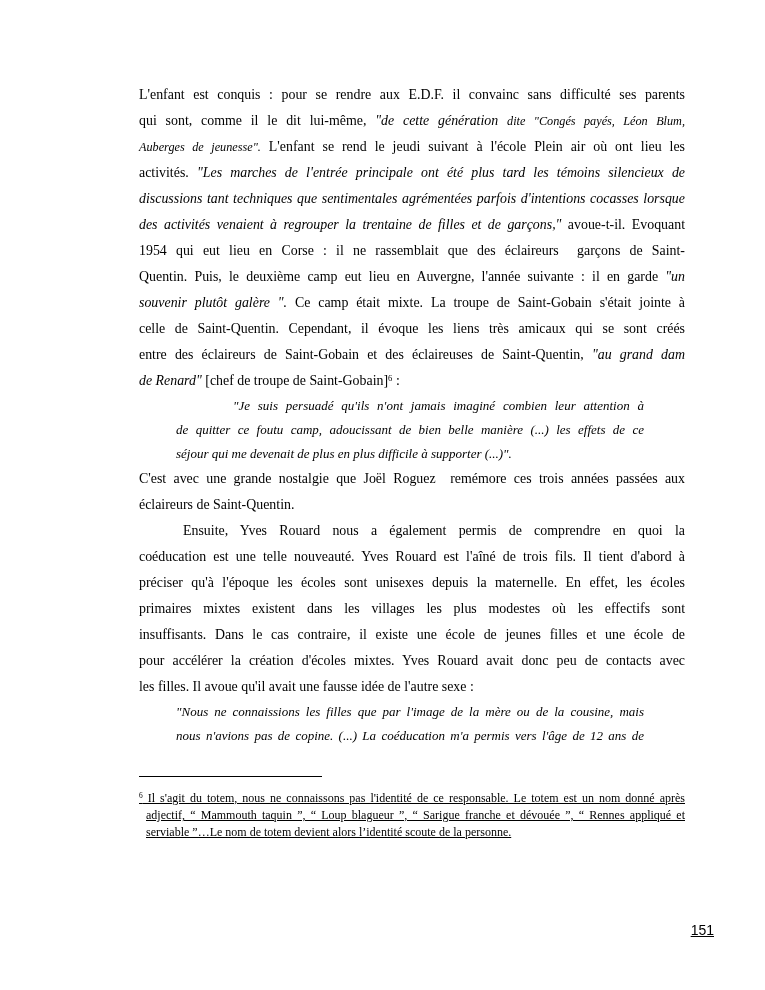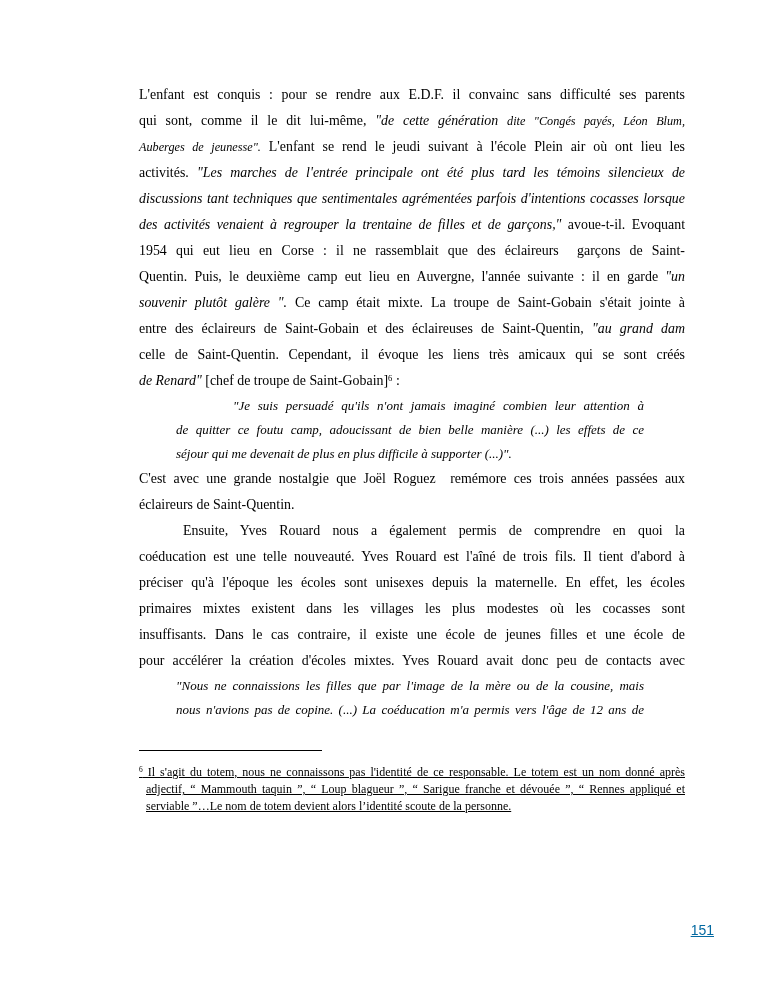--- a/index.html
+++ b/index.html
@@ -62,59 +62,60 @@
     height: 0;
     border-top: 1px solid #000000;
   }
   .page-number {
     position: absolute;
     top: 920px;
     right: 91px;
     font-family: "Liberation Sans", "DejaVu Sans", sans-serif;
     font-size: 14px;
     line-height: 20px;
-    color: #0369a1;
+    color: #000000;
     text-decoration: underline;
   }
 </style>
 </head>
 <body>
 
 <div class="page">
   <div class="text-column">
       <div class="para">
         <div class="ln"><span>L'enfant est conquis : pour se rendre aux E.D.F. il convainc sans difficulté ses parents</span></div>
         <div class="ln"><span>qui sont, comme il le dit lui-même, </span><span class="it">"de cette génération </span><span class="it sm">dite "Congés payés, Léon Blum,</span></div>
         <div class="ln"><span class="it sm">Auberges de jeunesse".</span><span> L'enfant se rend le jeudi suivant à l'école Plein air où ont lieu les</span></div>
         <div class="ln"><span>activités. </span><span class="it">"Les marches de l'entrée principale ont été plus tard les témoins silencieux de</span></div>
         <div class="ln"><span class="it">discussions tant techniques que sentimentales agrémentées parfois d'intentions cocasses lorsque</span></div>
         <div class="ln"><span class="it">des activités venaient à regrouper la trentaine de filles et de garçons,"</span><span> avoue-t-il. Evoquant</span></div>
         <div class="ln"><span>1954 qui eut lieu en Corse : il ne rassemblait que des éclaireurs&nbsp; garçons de Saint-</span></div>
         <div class="ln"><span>Quentin. Puis, le deuxième camp eut lieu en Auvergne, l'année suivante : il en garde </span><span class="it">"un</span></div>
         <div class="ln"><span class="it">souvenir plutôt galère ".</span><span> Ce camp était mixte. La troupe de Saint-Gobain s'était jointe à</span></div>
+        <div class="ln"><span>celle de Saint-Quentin. Cependant, il évoque les liens très amicaux qui se sont créés</span></div>
         <div class="ln"><span>entre des éclaireurs de Saint-Gobain et des éclaireuses de Saint-Quentin, </span><span class="it">"au grand dam</span></div>
-        <div class="ln"><span>celle de Saint-Quentin. Cependant, il évoque les liens très amicaux qui se sont créés</span></div>
         <div class="ln last"><span class="it">de Renard"</span><span> [chef de troupe de Saint-Gobain]</span><span class="sup">6</span><span> :</span></div>
       </div>
       <div class="quote">
         <div class="ln" style="padding-left: 57px;"><span class="it">"Je suis persuadé qu'ils n'ont jamais imaginé combien leur attention à</span></div>
         <div class="ln"><span class="it">de quitter ce foutu camp, adoucissant de bien belle manière (...) les effets de ce</span></div>
         <div class="ln last"><span class="it">séjour qui me devenait de plus en plus difficile à supporter (...)".</span></div>
       </div>
       <div class="para">
         <div class="ln"><span>C'est avec une grande nostalgie que Joël Roguez&nbsp; remémore ces trois années passées aux</span></div>
         <div class="ln last"><span>éclaireurs de Saint-Quentin.</span></div>
       </div>
       <div class="para">
         <div class="ln" style="padding-left: 44px;"><span>Ensuite, Yves Rouard nous a également permis de comprendre en quoi la</span></div>
         <div class="ln"><span>coéducation est une telle nouveauté. Yves Rouard est l'aîné de trois fils. Il tient d'abord à</span></div>
         <div class="ln"><span>préciser qu'à l'époque les écoles sont unisexes depuis la maternelle. En effet, les écoles</span></div>
-        <div class="ln"><span>primaires mixtes existent dans les villages les plus modestes où les cocasses sont</span></div>
+        <div class="ln"><span>primaires mixtes existent dans les villages les plus modestes où les effectifs sont</span></div>
         <div class="ln"><span>insuffisants. Dans le cas contraire, il existe une école de jeunes filles et une école de</span></div>
         <div class="ln"><span>pour accélérer la création d'écoles mixtes. Yves Rouard avait donc peu de contacts avec</span></div>
+        <div class="ln last"><span>les filles. Il avoue qu'il avait une fausse idée de l'autre sexe :</span></div>
       </div>
       <div class="quote">
         <div class="ln"><span class="it">"Nous ne connaissions les filles que par l'image de la mère ou de la cousine, mais</span></div>
         <div class="ln"><span class="it">nous n'avions pas de copine. (...) La coéducation m'a permis vers l'âge de 12 ans de</span></div>
       </div>
       <div class="fnsep"></div>
       <div class="footnote">
         <div class="ln" style="text-indent: -7px;"><span class="sup">6</span><span> Il s'agit du totem, nous ne connaissons pas l'identité de ce responsable. Le totem est un nom donné après</span></div>
         <div class="ln"><span>adjectif, “ Mammouth taquin ”, “ Loup blagueur ”, “ Sarigue franche et dévouée ”, “ Rennes appliqué et</span></div>
         <div class="ln last"><span>serviable ”…Le nom de totem devient alors l’identité scoute de la personne.</span></div>

